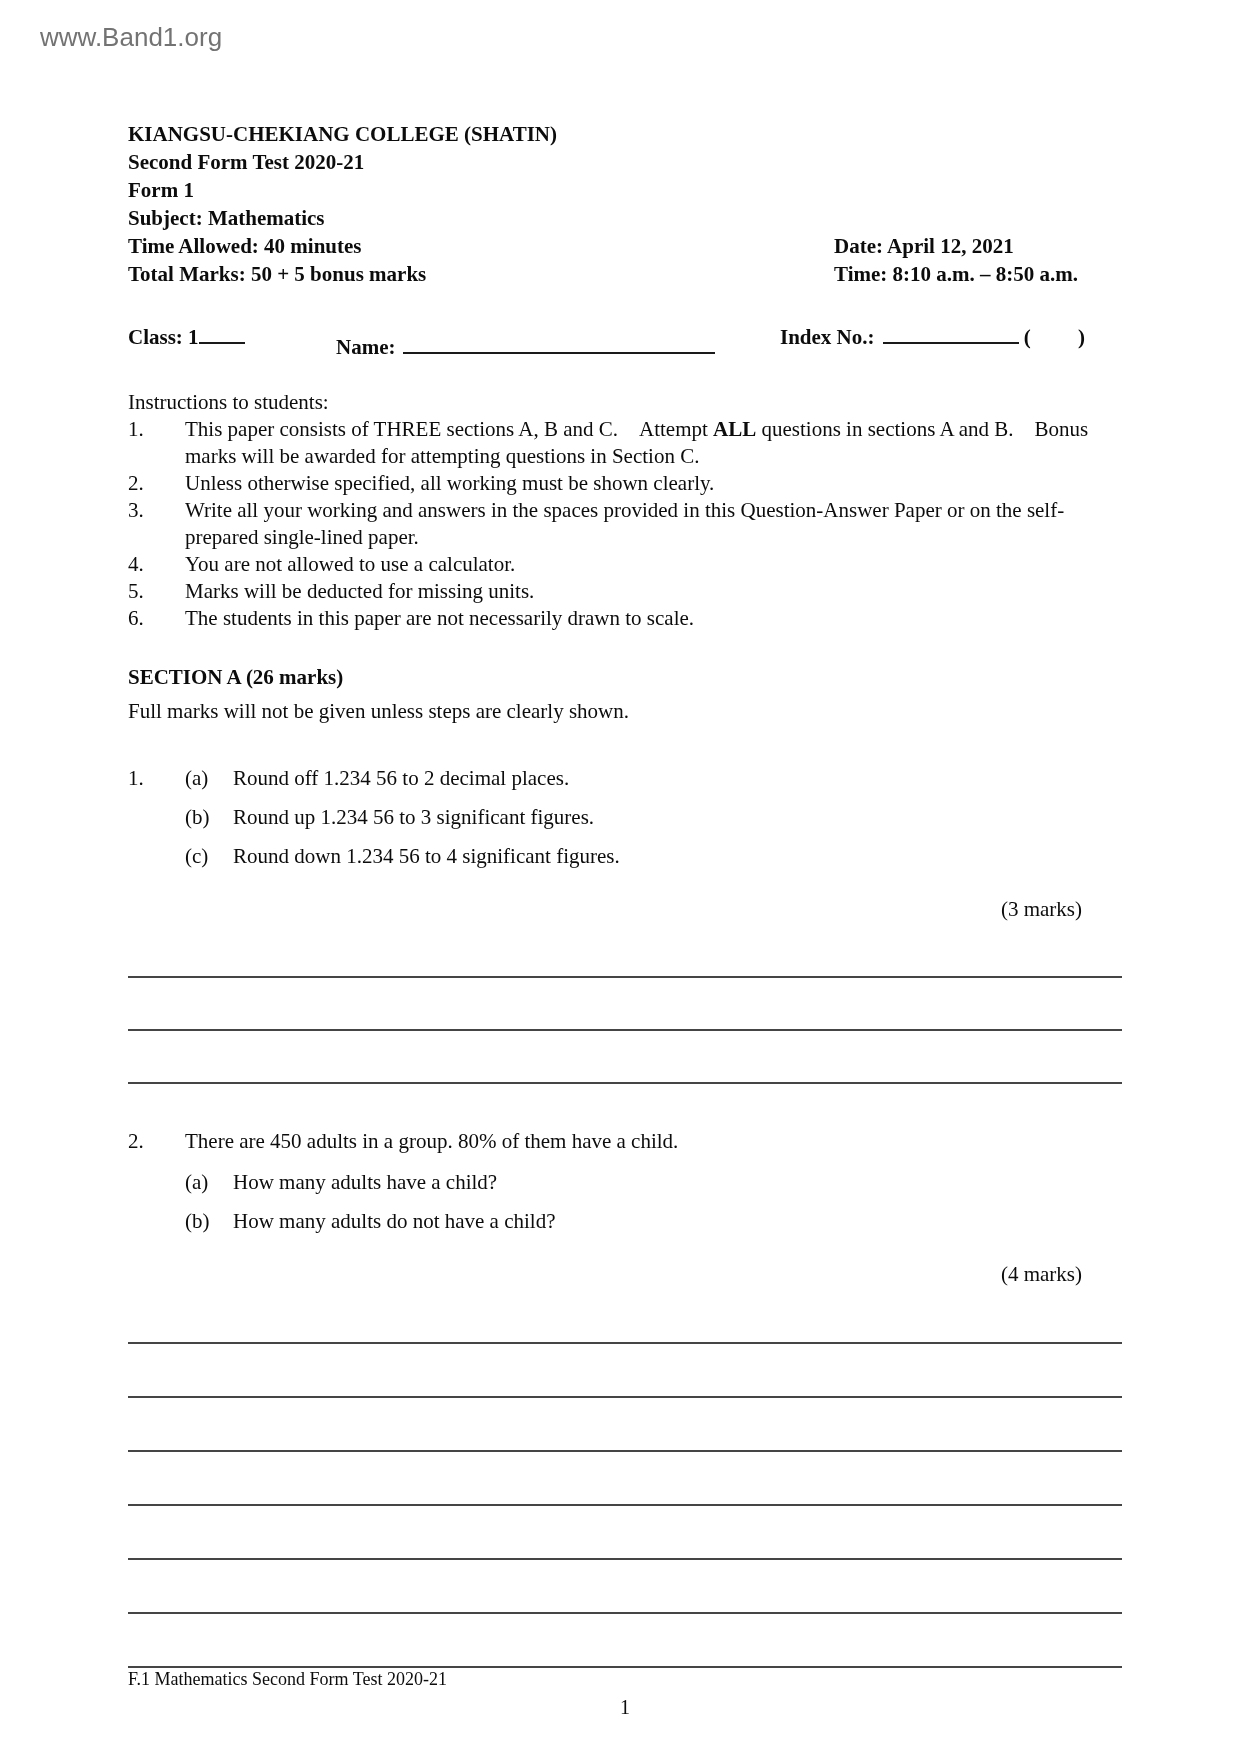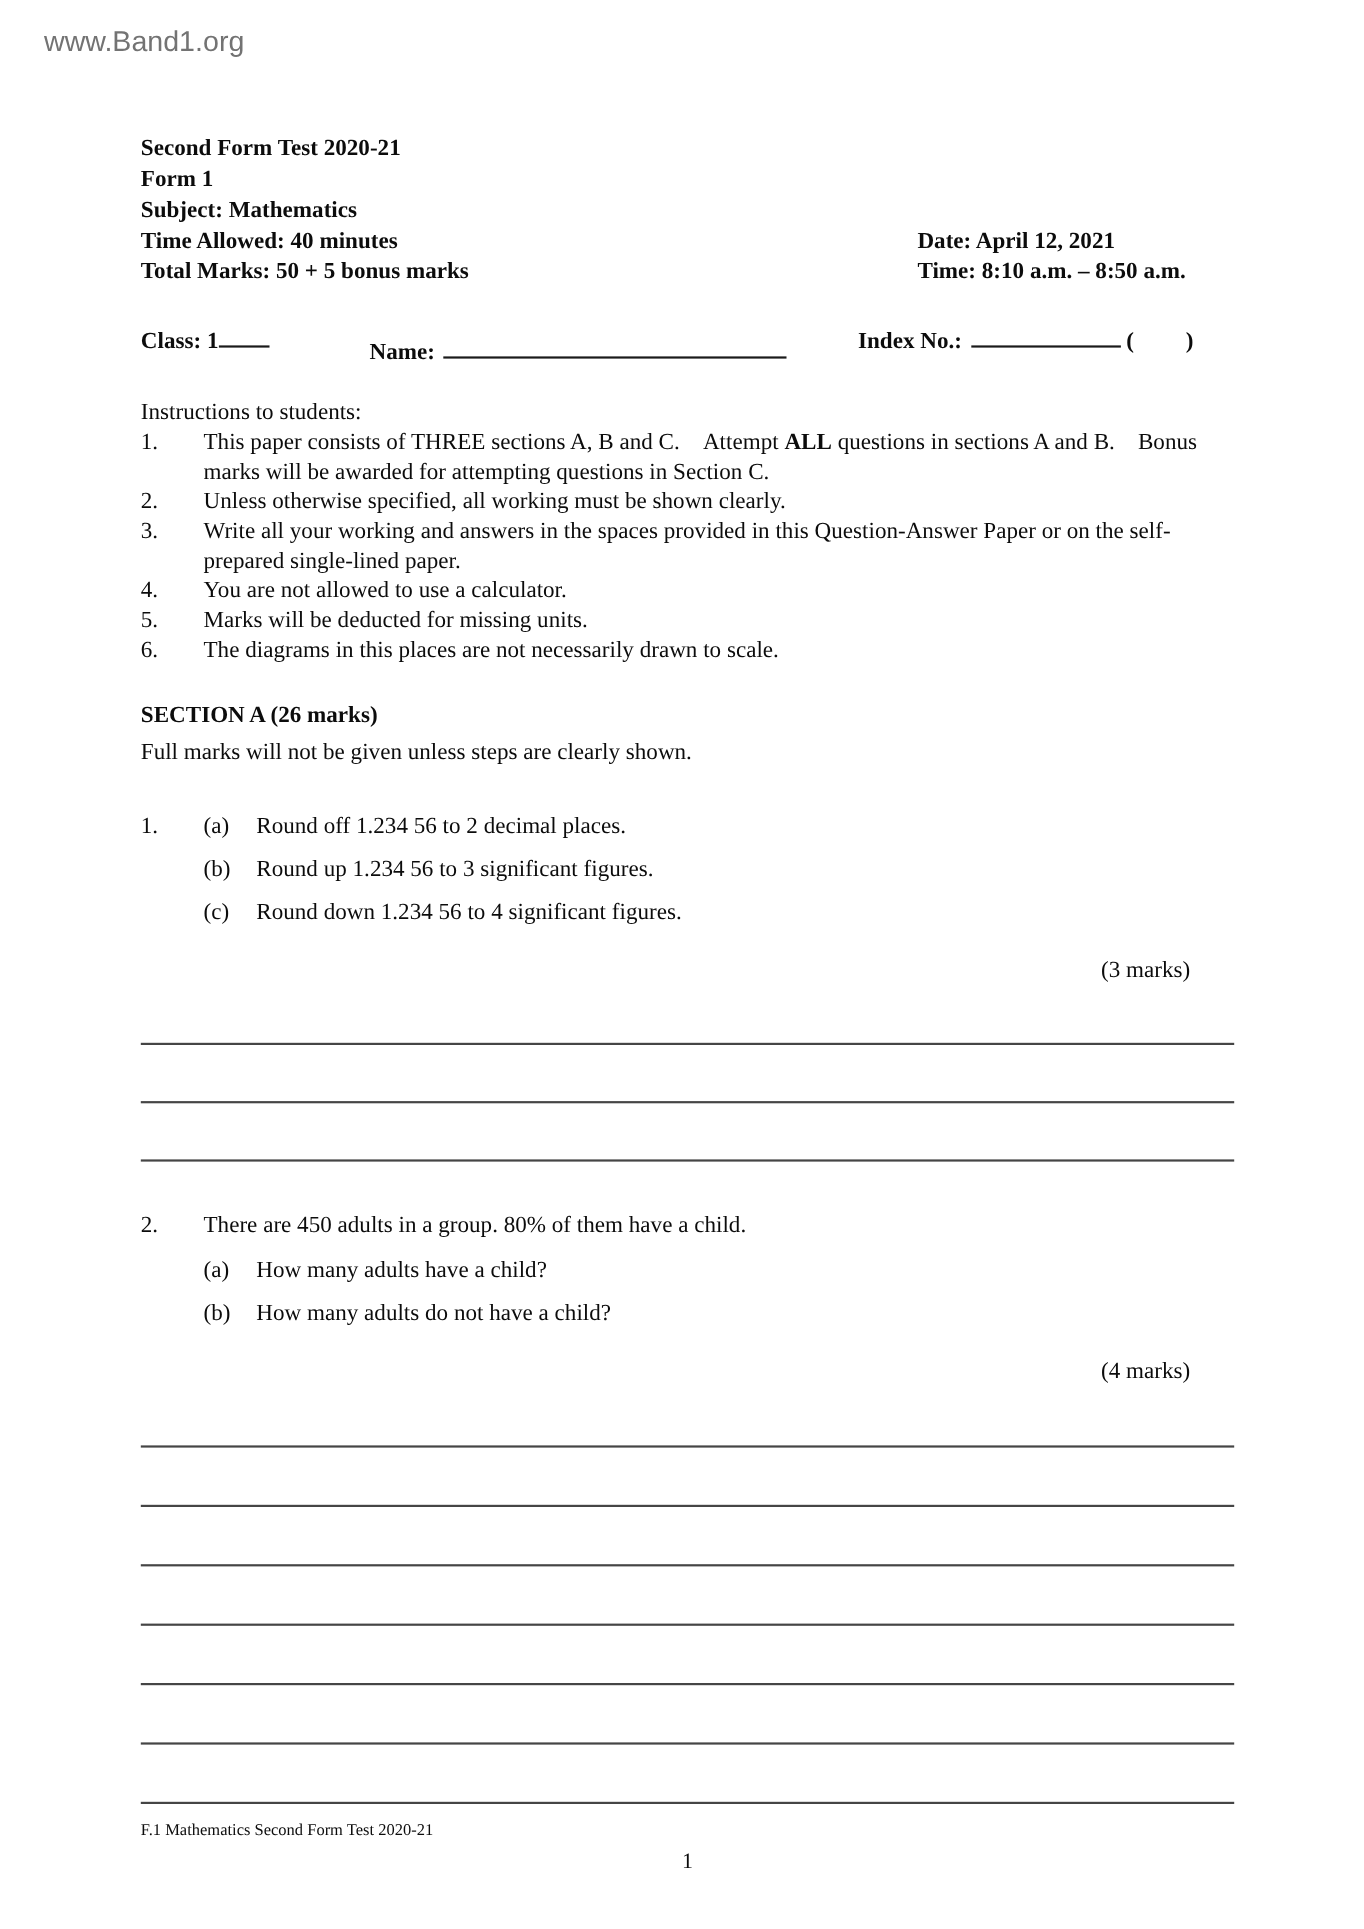--- a/index.html
+++ b/index.html
@@ -65,33 +65,34 @@
   .part { display: flex; line-height: 27px; margin-bottom: 12px; }
   .part .plabel { flex: 0 0 48px; }
   .parts-wrap { margin-top: 14px; }
   .marks { text-align: right; padding-right: 40px; line-height: 27px; margin-top: 14px; }
   .lines { margin-top: 2px; }
   .answer-line {
     height: 51px;
     border-bottom: 2px solid #454545;
   }
   .lines-q2 .answer-line { height: 52px; }
-  .footer-left { font-size: 15px; line-height: 22px; margin-top: 13px; }
+  .footer-left { font-size: 18px; line-height: 22px; }
   .page-num { text-align: center; font-size: 20px; margin-top: 6px; }
 </style>
 </head>
 <body>
 
 <div class="page">
 
   <div class="watermark">www.Band1.org</div>
 
   <div class="content">
 
     <div class="hdr">
+      <div>KIANGSU-CHEKIANG COLLEGE (SHATIN)</div>
       <div>Second Form Test 2020-21</div>
       <div>Form 1</div>
       <div>Subject: Mathematics</div>
       <div class="hrow">
         <div class="hleft">Time Allowed: 40 minutes</div>
         <div>Date: April 12, 2021</div>
       </div>
       <div class="hrow">
         <div class="hleft">Total Marks: 50 + 5 bonus marks</div>
         <div>Time: 8:10 a.m. – 8:50 a.m.</div>
@@ -128,21 +129,21 @@
       <div class="li">
         <span class="num">4.</span>
         <span class="itext">You are not allowed to use a calculator.</span>
       </div>
       <div class="li">
         <span class="num">5.</span>
         <span class="itext">Marks will be deducted for missing units.</span>
       </div>
       <div class="li">
         <span class="num">6.</span>
-        <span class="itext">The diagrams in this places are not necessarily drawn to scale.</span>
+        <span class="itext">The students in this paper are not necessarily drawn to scale.</span>
       </div>
     </div>
 
     <div class="sec-head">SECTION A (26 marks)</div>
     <div class="sec-note">Full marks will not be given unless steps are clearly shown.</div>
 
     <div class="question q1">
       <div class="qrow">
         <span class="num">1.</span>
         <div class="qbody">

